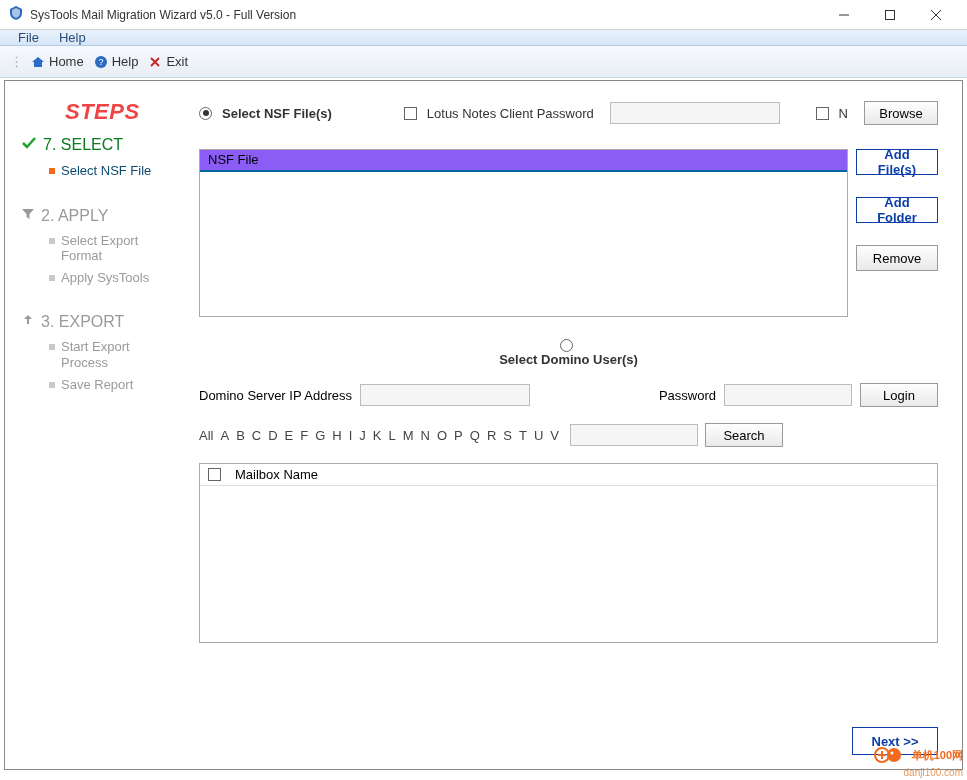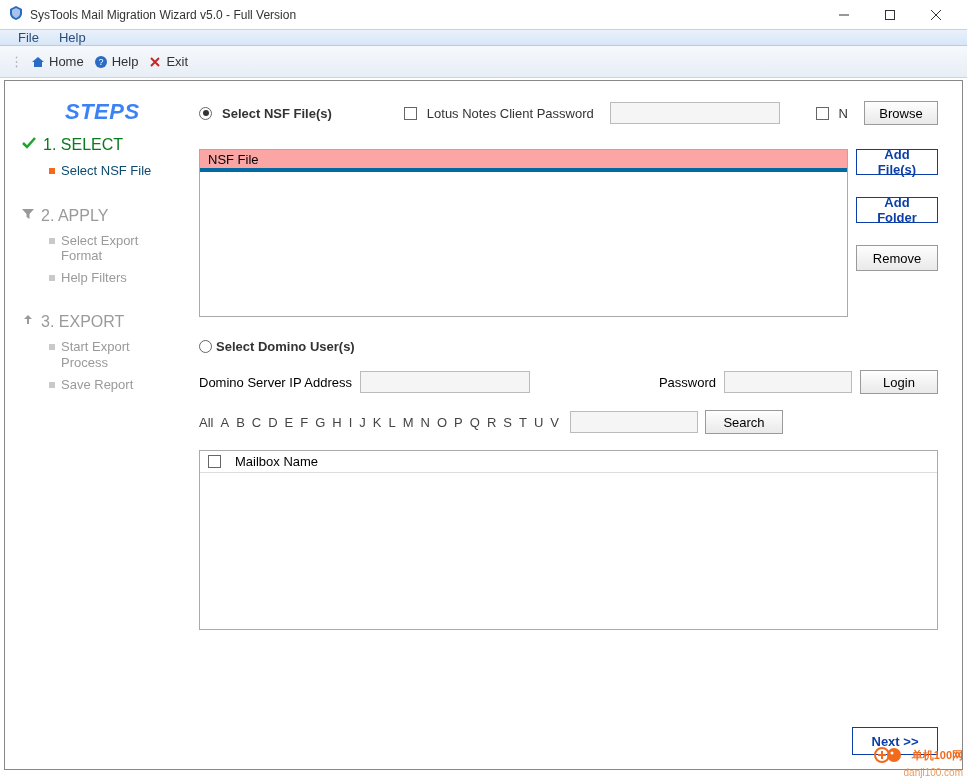--- a/index.html
+++ b/index.html
@@ -19,21 +19,21 @@
 
 
 .toolbar { height: 32px; background: linear-gradient(#f6f9fd, #e8eef6); border-bottom: 1px solid #c7d4e2; display: flex; align-items: center; padding: 0 8px; font-size: 13px; color: #333; gap: 2px; }
 .toolbar .tb-item { display: flex; align-items: center; gap: 4px; padding: 2px 4px; cursor: pointer; }
 .toolbar .tb-item .ic { width: 14px; height: 14px; display: inline-flex; align-items: center; justify-content: center; }
 .toolbar .sep { color: #aaa; margin: 0 2px; }
 
 
 .workarea { display: flex; height: calc(780px - 30px - 28px - 32px); border: 1px solid #888; margin: 2px 4px 4px 4px; }
 .sidebar { width: 182px; padding: 18px 8px 8px 16px; font-size: 14px; }
-.steps-heading { color: #3b82f6; font-weight: 800; font-style: italic; font-size: 22px; letter-spacing: .5px; margin-bottom: 10px; margin-left: 44px; }
+.steps-heading { color: #ef4444; font-weight: 800; font-style: italic; font-size: 22px; letter-spacing: .5px; margin-bottom: 10px; margin-left: 44px; }
 .step-group { margin-bottom: 28px; }
 .step-title { font-size: 16px; font-weight: 400; display: flex; align-items: center; gap: 6px; margin-bottom: 8px; }
 .step-title.active { color: #0a7a1e; font-weight: 400; }
 .step-title.inactive { color: #9a9a9a; }
 .step-sub { font-size: 13px; margin-left: 28px; margin-bottom: 6px; display: flex; align-items: flex-start; gap: 6px; line-height: 1.2; }
 .step-sub.active { color: #0c4a6e; }
 .step-sub.inactive { color: #9a9a9a; }
 .bullet { width: 6px; height: 6px; background: #f26a1b; display: inline-block; margin-top: 5px; flex-shrink: 0; }
 .bullet.inactive { background: #c9c9c9; }
 .check-ic svg { width: 16px; height: 16px; }
@@ -49,25 +49,25 @@
 .chk { width: 13px; height: 13px; border: 1px solid #666; display: inline-block; margin-right: 4px; background: #fff; cursor: pointer; }
 .bold { font-weight: 700; }
 .txtfield { height: 22px; border: 1px solid #bbb; background: #f5f5f5; }
 .pwfield { width: 170px; margin-left: 10px; }
 .btn { height: 24px; min-width: 74px; padding: 0 12px; border: 1px solid #9a9a9a; background: linear-gradient(#fefefe,#e9e9e9); font-size: 13px; cursor: pointer; display: inline-flex; align-items: center; justify-content: center; }
 .btn.accent { border: 1px solid #0b3ea8; color: #0b3ea8; background: #fff; font-weight: 700; }
 
 
 .nsf-area { display: flex; gap: 8px; margin-bottom: 22px; }
 .nsf-list { flex: 1; border: 1px solid #aaa; height: 168px; background: #fff; }
-.nsf-list-header { height: 22px; border-bottom: 4px solid #0369a1; padding: 2px 8px; font-size: 13px; background: #fca5a5; }
+.nsf-list-header { height: 22px; border-bottom: 2px solid #0369a1; padding: 2px 8px; font-size: 13px; background: #8b5cf6; }
 .nsf-btns { display: flex; flex-direction: column; gap: 22px; width: 82px; }
 
 
-.row-domino-radio { margin-bottom: 16px; }
+.row-domino-radio { margin-bottom: 16px; flex-direction: column; }
 .domino-fields { display: flex; align-items: center; gap: 8px; font-size: 13px; margin-bottom: 16px; }
 .domino-fields .txtfield { width: 170px; background: #f5f5f5; }
 .domino-fields .lbl2 { margin-left: auto; }
 .alpha-row { display: flex; align-items: center; gap: 7px; font-size: 13px; color: #444; margin-bottom: 16px; }
 .alpha-row .alpha { cursor: pointer; }
 .alpha-row .search-field { width: 128px; height: 22px; border: 1px solid #bbb; background: #f5f5f5; margin-left: 4px; }
 
 .mailbox-list { border: 1px solid #aaa; height: 180px; background: #fff; }
 .mailbox-header { height: 22px; display: flex; align-items: center; gap: 10px; padding: 0 8px; font-size: 13px; border-bottom: 1px solid #ddd; }
 
@@ -144,42 +144,42 @@
 <div class="workarea">
 
   <div class="sidebar">
     <div class="steps-heading">STEPS</div>
 
     <div class="step-group">
       <div class="step-title active">
         <span class="check-ic"><svg viewBox="0 0 16 16">
               <path fill="none" stroke="#1aa52c" stroke-width="2.5" d="M2 8l4 4 8-9"></path>
             </svg></span>
-        <span>1. SELECT</span>
+        <span>7. SELECT</span>
       </div>
       <div class="step-sub active">
           <span class="bullet"></span>
           <span>Select NSF File</span>
         </div>
     </div>
 
     <div class="step-group">
       <div class="step-title inactive">
         <span class="filter-ic"><svg viewBox="0 0 14 14">
               <path d="M1 2h12l-4.5 5v5l-3-2V7z"></path>
             </svg></span>
         <span>2. APPLY</span>
       </div>
       <div class="step-sub inactive">
           <span class="bullet inactive"></span>
           <span>Select Export Format</span>
         </div>
       <div class="step-sub inactive">
           <span class="bullet inactive"></span>
-          <span>Help Filters</span>
+          <span>Apply SysTools</span>
         </div>
     </div>
 
     <div class="step-group">
       <div class="step-title inactive">
         <span class="upload-ic"><svg viewBox="0 0 14 14">
               <path d="M7 2l4 4H8v5H6V6H3z"></path>
             </svg></span>
         <span>3. EXPORT</span>
       </div>

